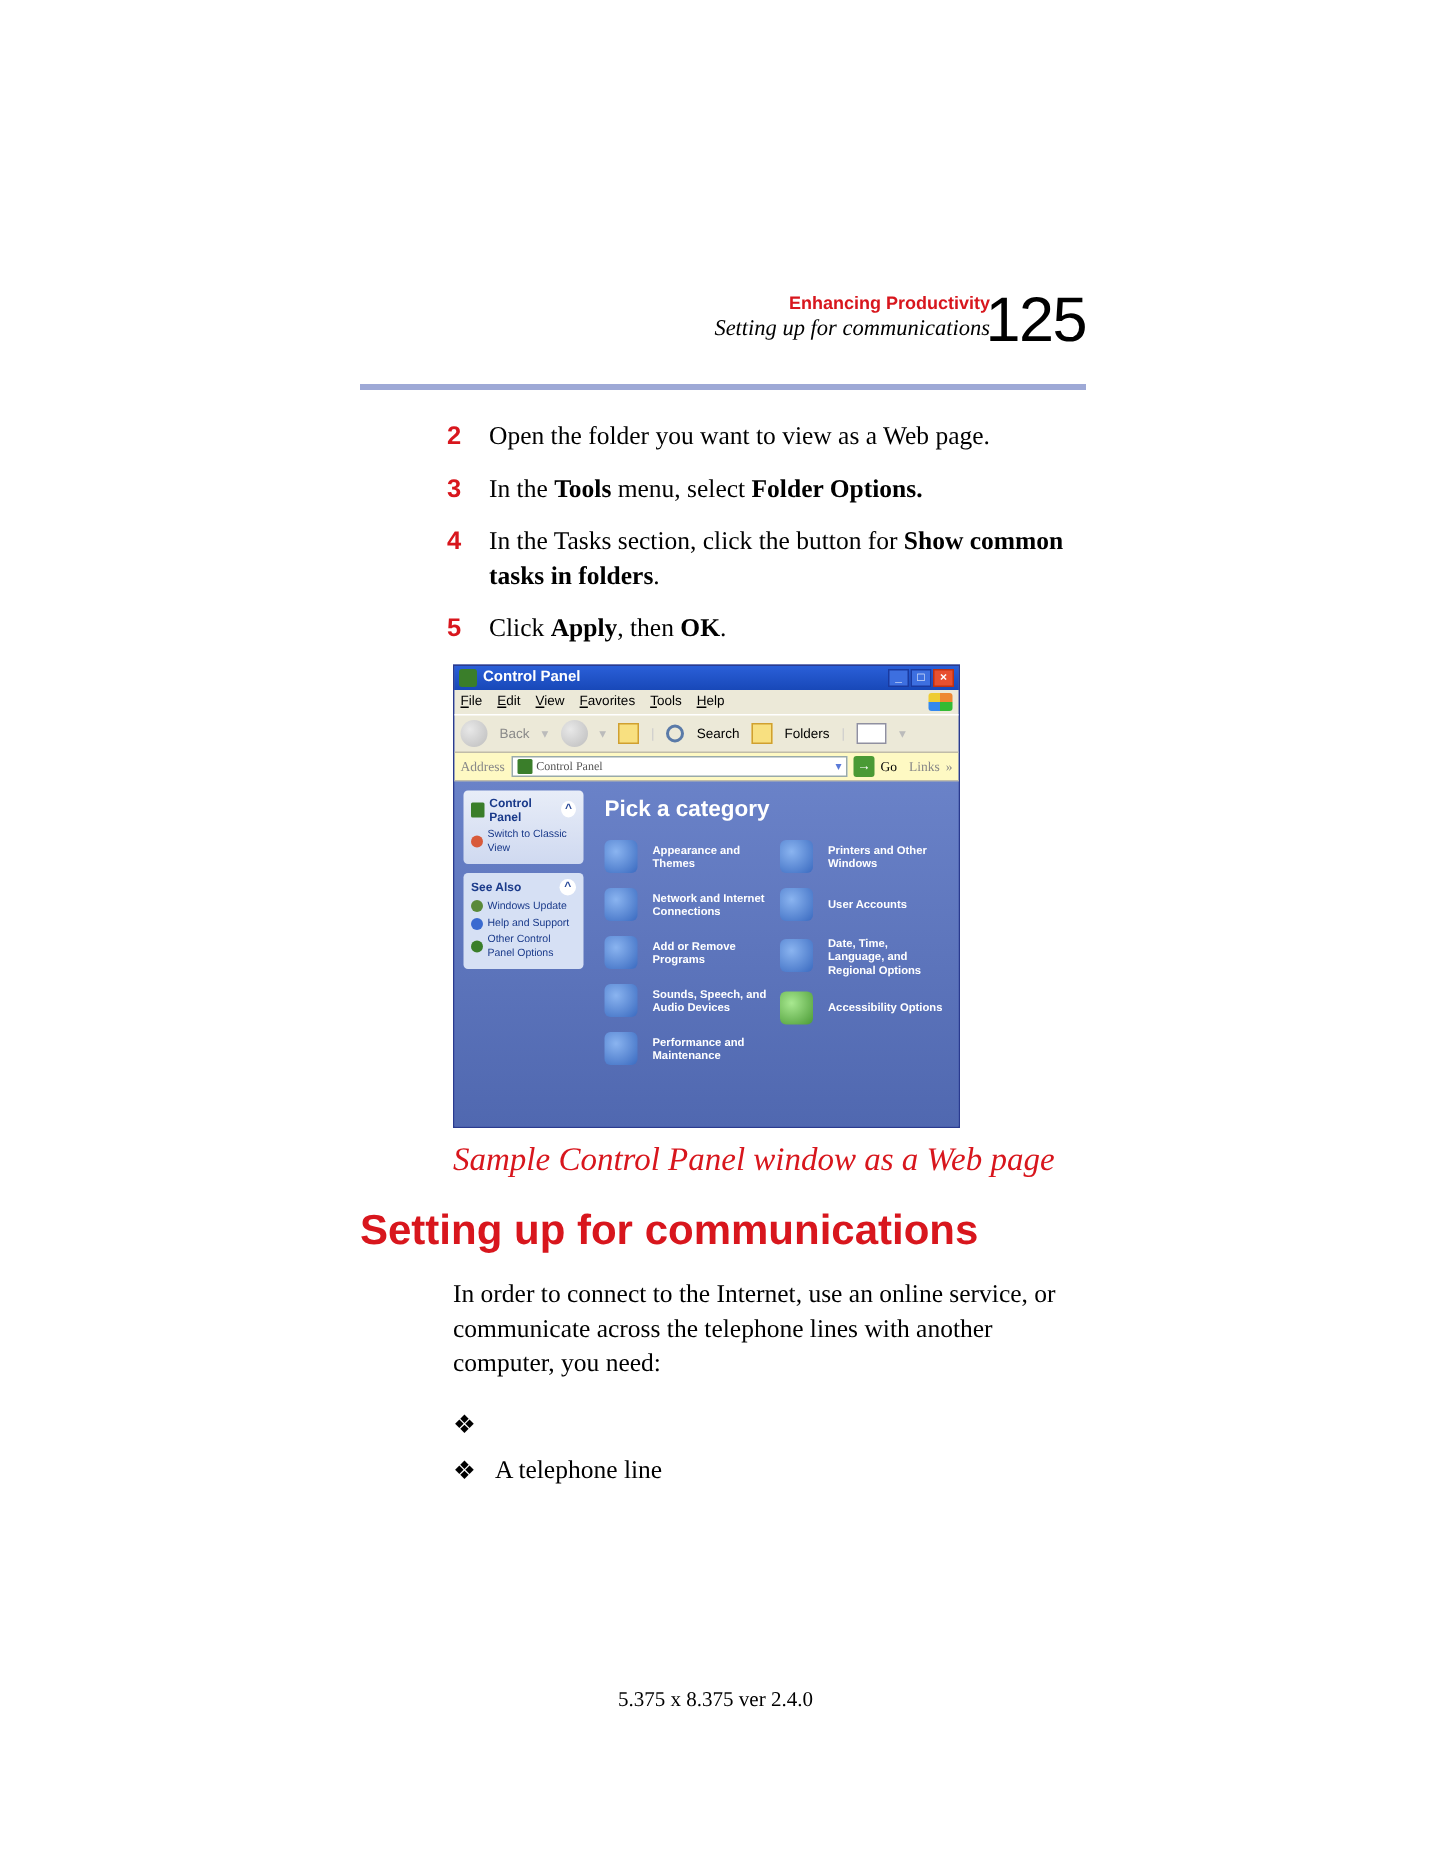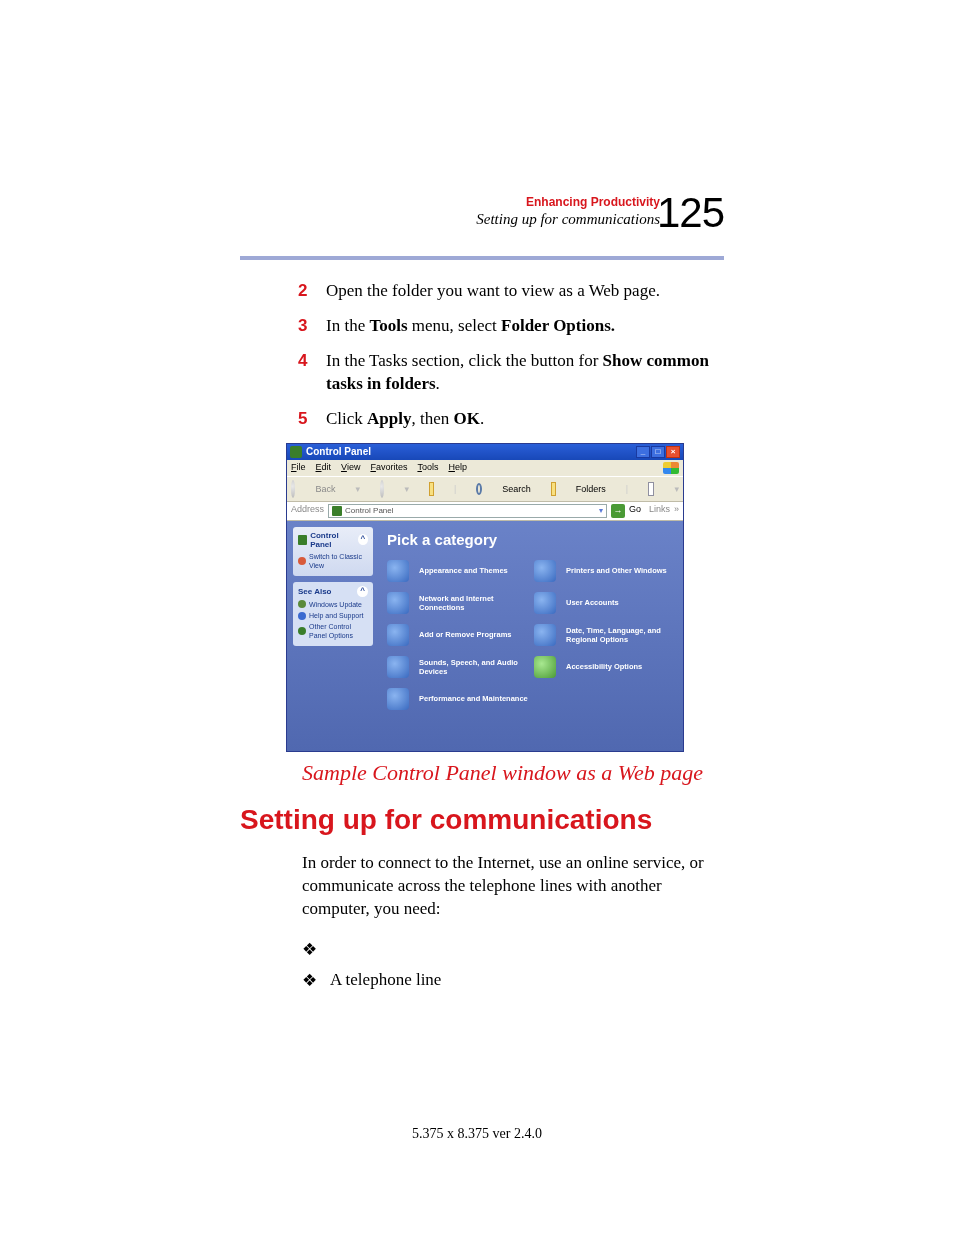--- a/index.html
+++ b/index.html
@@ -63,22 +63,22 @@
   .step-num {
     font-family: Arial, Helvetica, sans-serif;
     font-weight: bold;
     color: #d8161d;
     width: 28px;
     flex-shrink: 0;
   }
   .step-body { flex: 1; }
   .b { font-weight: bold; }
   .screenshot {
-    margin: 8px 0 6px 46px;
-    width: 398px;
+    margin: 8px 0 6px 62px;
+    width: 338px;
     border: 1px solid #2a3b8f;
     font-family: Tahoma, Arial, sans-serif;
     font-size: 9px;
     background: #5c74bf;
   }
   .titlebar {
     background: linear-gradient(#2a5fd8,#1848b8);
     color: #fff;
     display: flex;
     align-items: center;
@@ -118,46 +118,47 @@
     background: conic-gradient(#e83 0 25%,#3b3 0 50%,#38e 0 75%,#ec3 0);
     border-radius: 2px;
   }
   .toolbar {
     background: #ece9d8;
     border-top: 1px solid #fff;
     border-bottom: 1px solid #c0bca8;
     padding: 3px 4px;
     display: flex;
     align-items: center;
-    gap: 20px;
+    gap: 8px;
     color: #8a8a8a;
   }
   .nav-circ {
     width: 18px; height: 18px; border-radius: 50%;
     background: radial-gradient(circle at 35% 35%, #8fd47a, #4a9a35);
     display: inline-block;
   }
   .nav-circ.gray { background: radial-gradient(circle at 35% 35%, #e8e8e8, #bcbcbc); }
   .tool-ico {
     width: 14px; height: 14px; display: inline-block;
     background: #f8e080; border: 1px solid #d0a030;
   }
   .tool-mag {
     width: 12px; height: 12px; border: 2px solid #5a7aa8; border-radius: 50%;
     position: relative; display: inline-block;
   }
   .views { width: 20px; height: 14px; border: 1px solid #9090a0; background: #fff; }
   .addrbar {
-    background: #ffffff;
+    background: #fef9c3;
     border-bottom: 1px solid #c0bca8;
     padding: 2px 4px;
     display: flex;
-    align-items: flex-start;
+    align-items: center;
     gap: 4px;
     color: #8a8a8a;
+    font-family: Liberation Serif, serif;
   }
   .addr-input {
     flex: 1;
     height: 14px;
     background: #fff;
     border: 1px solid #9aa;
     font-size: 8px;
     padding: 0 3px;
     color: #555;
     display: flex;

